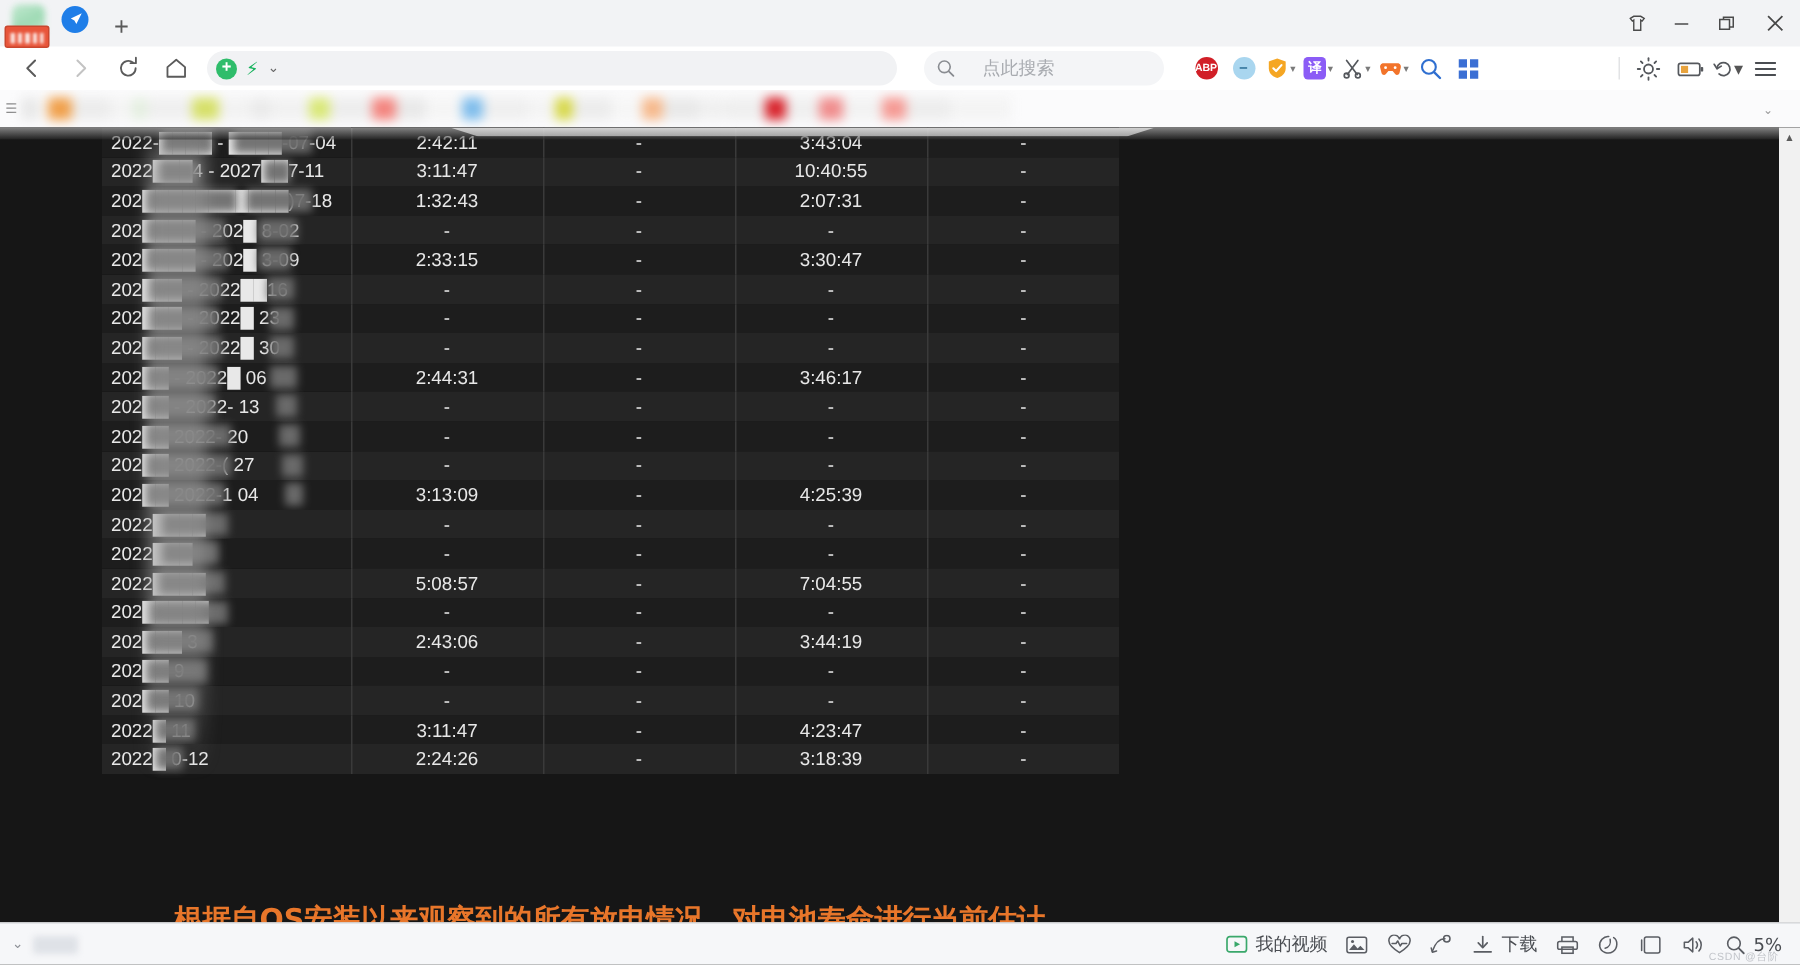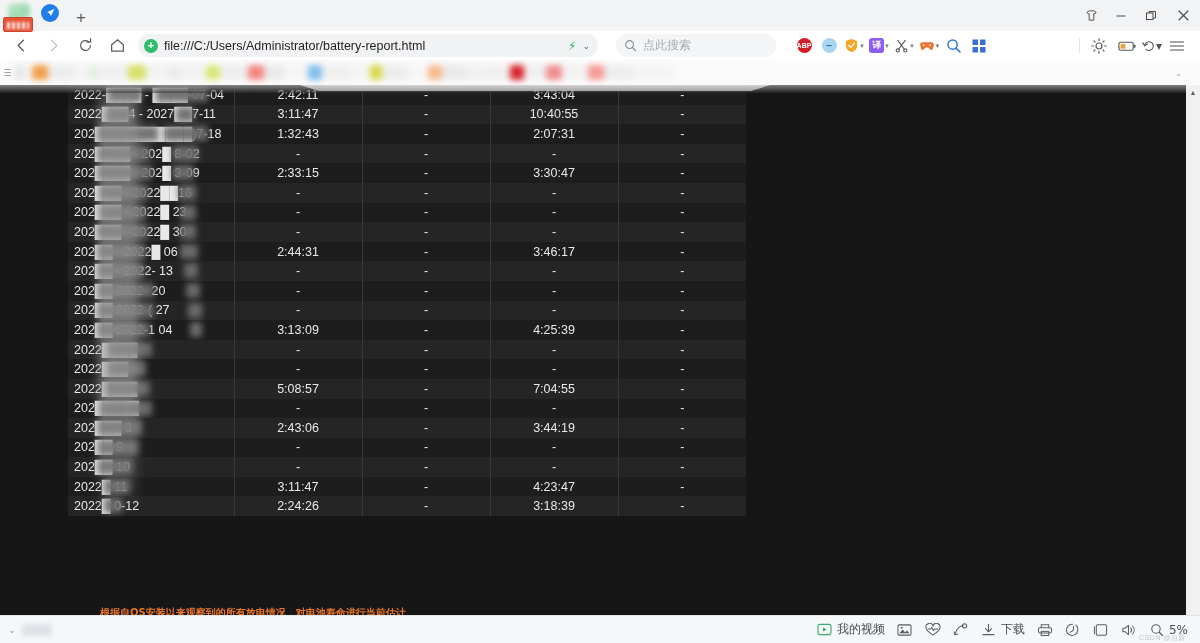--- a/index.html
+++ b/index.html
@@ -70,21 +70,21 @@
     flex:0 0 auto; width:460px; height:23px; background:#f1f2f4; border-radius:12px;
     display:flex; align-items:center; padding:0 8px 0 6px; gap:6px; margin-left:4px;
   }
   #urlbar .shield { width:14px;height:14px;border-radius:50%;background:#2fbd6b;flex:none;
     display:flex;align-items:center;justify-content:center;color:#fff;font-size:11px;line-height:1;font-weight:700;}
   #urlbar .urltext { flex:1; font-size:12.5px; color:#1e1e1e; white-space:nowrap; overflow:hidden; }
   #urlbar .bolt { color:#18b35e; font-size:12px; }
   #urlbar .caret { color:#666; font-size:9px; }
   #searchbox {
     flex:0 0 auto; width:160px; height:23px; background:#f4f5f7; border-radius:12px;
-    display:flex; align-items:center; gap:6px; padding:0 8px; margin-left:16px;
+    display:flex; align-items:center; gap:18px; padding:0 8px; margin-left:16px;
   }
   #searchbox .ph { color:#a8abb0; font-size:12px; }
   #ext-icons { display:flex; align-items:center; gap:1px; margin-left:14px; }
   .exticon { width:24px; height:24px; display:flex; align-items:center; justify-content:center; position:relative; }
   .exticon .car { color:#7a7a7a; font-size:7px; margin-left:1px; }
   .ic-circle { width:15px;height:15px;border-radius:50%;display:flex;align-items:center;justify-content:center;
     font-size:7px;color:#fff;font-weight:700;}
   .ic-sq { width:15px;height:15px;border-radius:3px;display:flex;align-items:center;justify-content:center;
     font-size:8px;color:#fff;font-weight:700;}
   #tbar-right { margin-left:auto; display:flex; align-items:center; gap:2px; padding-right:4px; }
@@ -142,21 +142,21 @@
     background:linear-gradient(180deg,#e8e8e8,#bdbdbd); opacity:.8;
     clip-path:polygon(0 0,100% 0,96% 100%,4% 100%);
   }
 
   
   #footnote {
     position:absolute; left:68px; top:518px; width:1100px; height:20px;
     display:flex; align-items:center;
   }
   #footnote .en { color:#9d9d9d; font-size:12.5px; white-space:nowrap; }
-  #footnote .cn { color:#e8762a; font-size:10px; font-weight:700; margin-left:32px; white-space:nowrap;
+  #footnote .cn { color:#e8762a; font-size:19px; font-weight:700; margin-left:48px; white-space:nowrap;
     font-family:"DejaVu Sans","Liberation Sans",sans-serif; }
 
   
   #pg-scroll { position:absolute; right:0; top:0; width:14px; height:530px; background:#f1f1f1; }
   #pg-scroll .arrow { height:14px; display:flex; align-items:center; justify-content:center;
     color:#5a5a5a; font-size:7px; }
   #pg-scroll .thumb { position:absolute; left:2px; top:18px; width:10px; height:0px; background:#c9c9c9; border-radius:5px; }
 
   
   #statusbar {
@@ -241,21 +241,20 @@
     </svg>
   </div>
   <div class="navbtn">
     <svg width="17" height="17" viewBox="0 0 18 18">
       <path d="M2.8 8.2 L9 3 L15.2 8.2 V15 H2.8 Z" fill="none" stroke="#5b5b5b" stroke-width="1.3" stroke-linejoin="round"></path>
     </svg>
   </div>
 
   <div id="urlbar">
     <span class="shield">+</span>
-    <span class="urltext">file:///C:/Users/Administrator/battery-report.html</span>
     <span class="bolt">⚡</span>
     <span class="caret">⌄</span>
   </div>
 
   <div id="searchbox">
     <span>
       <svg width="13" height="13" viewBox="0 0 14 14">
         <circle cx="6" cy="6" r="4.2" fill="none" stroke="#8a8d92" stroke-width="1.2"></circle>
         <path d="M9.2 9.2 L12.5 12.5" stroke="#8a8d92" stroke-width="1.3" stroke-linecap="round"></path>
       </svg>

